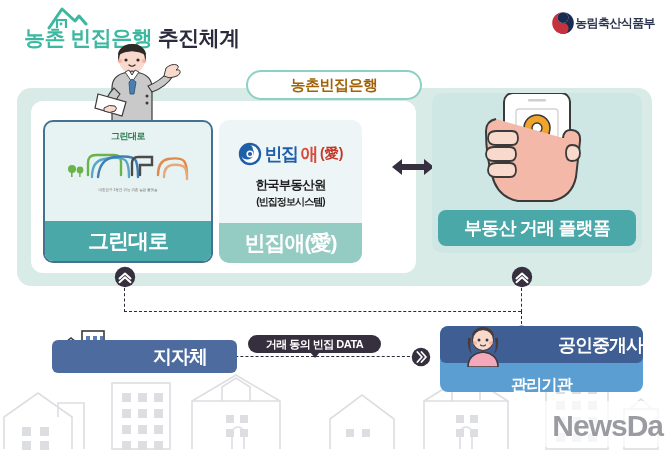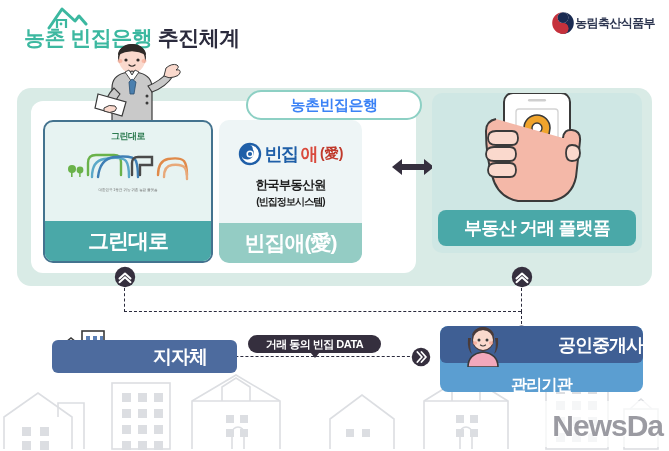--- a/index.html
+++ b/index.html
@@ -30,24 +30,24 @@
     position: absolute; left: 17px; top: 88px; width: 635px; height: 198px;
     background: #d9ebe6; border-radius: 14px;
   }
   .panel-inner {
     position: absolute; left: 31px; top: 101px; width: 385px; height: 172px;
     background: #ffffff; border-radius: 12px;
   }
 
   
   .pill {
-    position: absolute; left: 246px; top: 90px; width: 176px; height: 30px;
+    position: absolute; left: 246px; top: 70px; width: 176px; height: 30px;
     background: #ffffff; border: 2.5px solid #8dd0c4; border-radius: 16px;
     display: flex; align-items: center; justify-content: center;
-    font-size: 15px; font-weight: bold; color: #3b82f6; letter-spacing: -0.5px;
+    font-size: 15px; font-weight: bold; color: #a16207; letter-spacing: -0.5px;
   }
 
   
   .card { position: absolute; border-radius: 10px; overflow: hidden; }
 
   .card-a {
     left: 43px; top: 120px; width: 170px; height: 143px;
     background: #e7f3f2; border: 2px solid #44738f;
   }
   .card-b {

